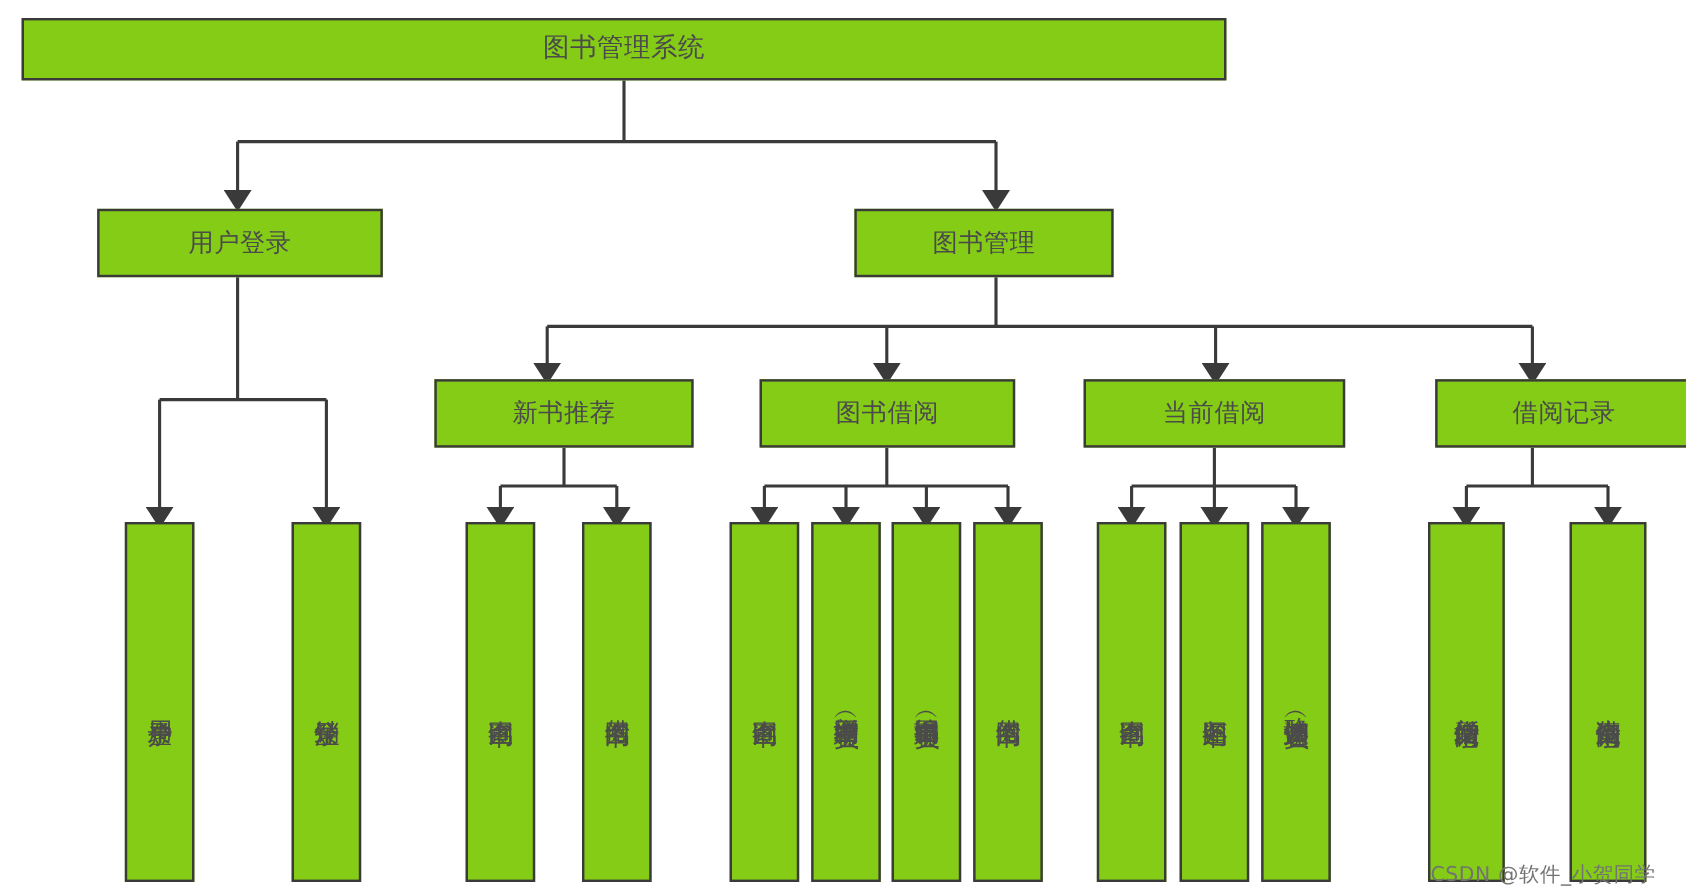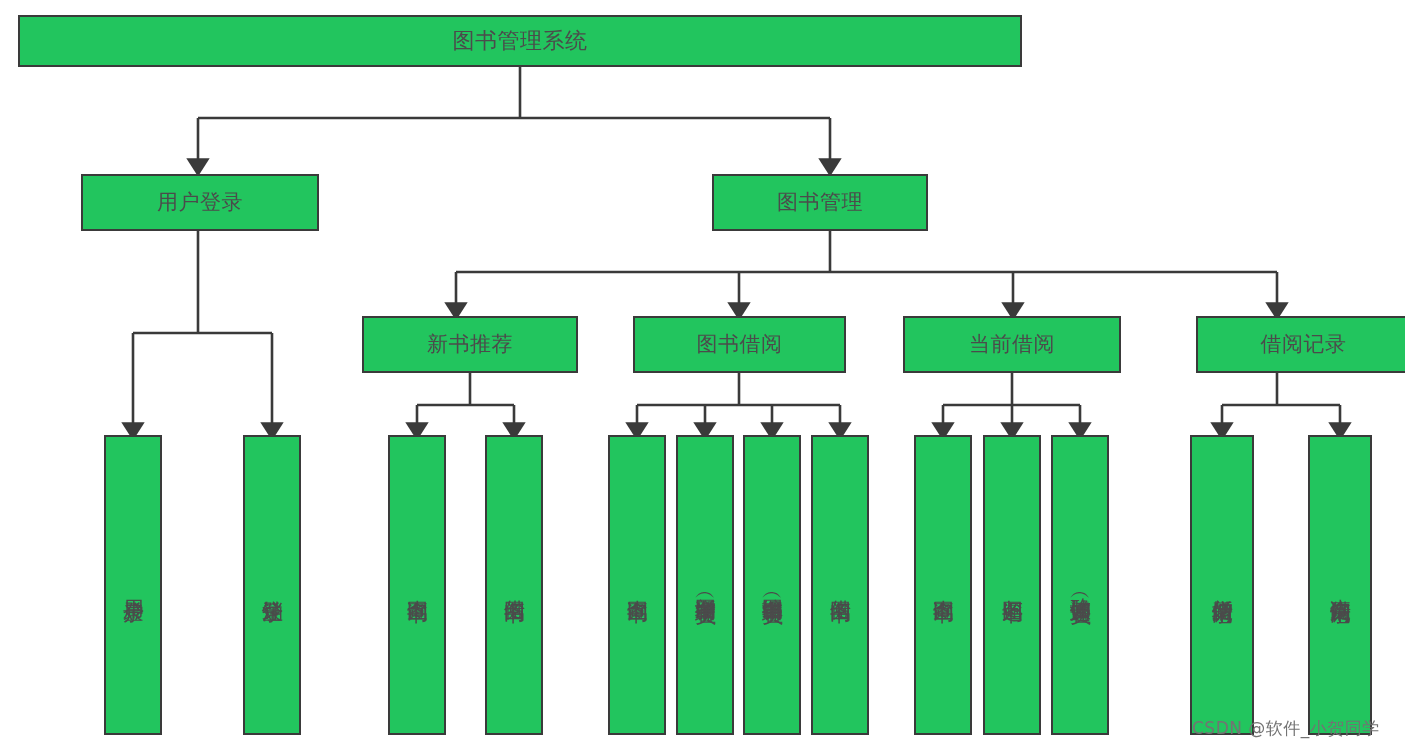--- a/index.html
+++ b/index.html
@@ -22,21 +22,21 @@
     position: absolute;
     left: 0;
     top: 0;
     width: 1405px;
     height: 747px;
     pointer-events: none;
   }
   .node {
     position: absolute;
     box-sizing: border-box;
-    background: #22c55e;
+    background: #84cc16;
     border: 2px solid #3a3a3a;
     display: flex;
     align-items: center;
     justify-content: center;
     color: #4b4b4b;
     text-align: center;
     line-height: 1.18;
   }
   .node.horiz {
     font-size: 21px;

